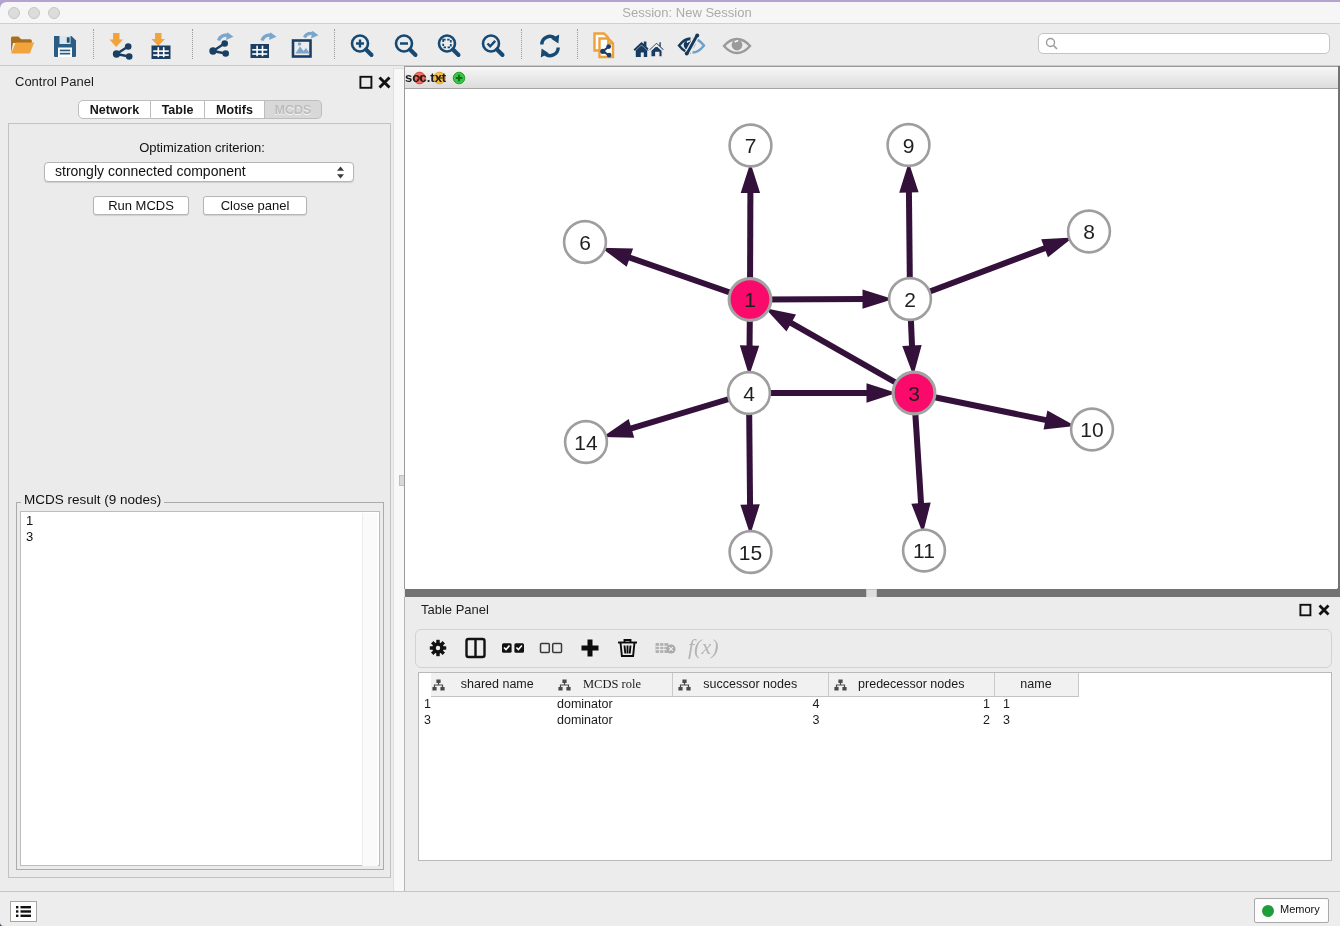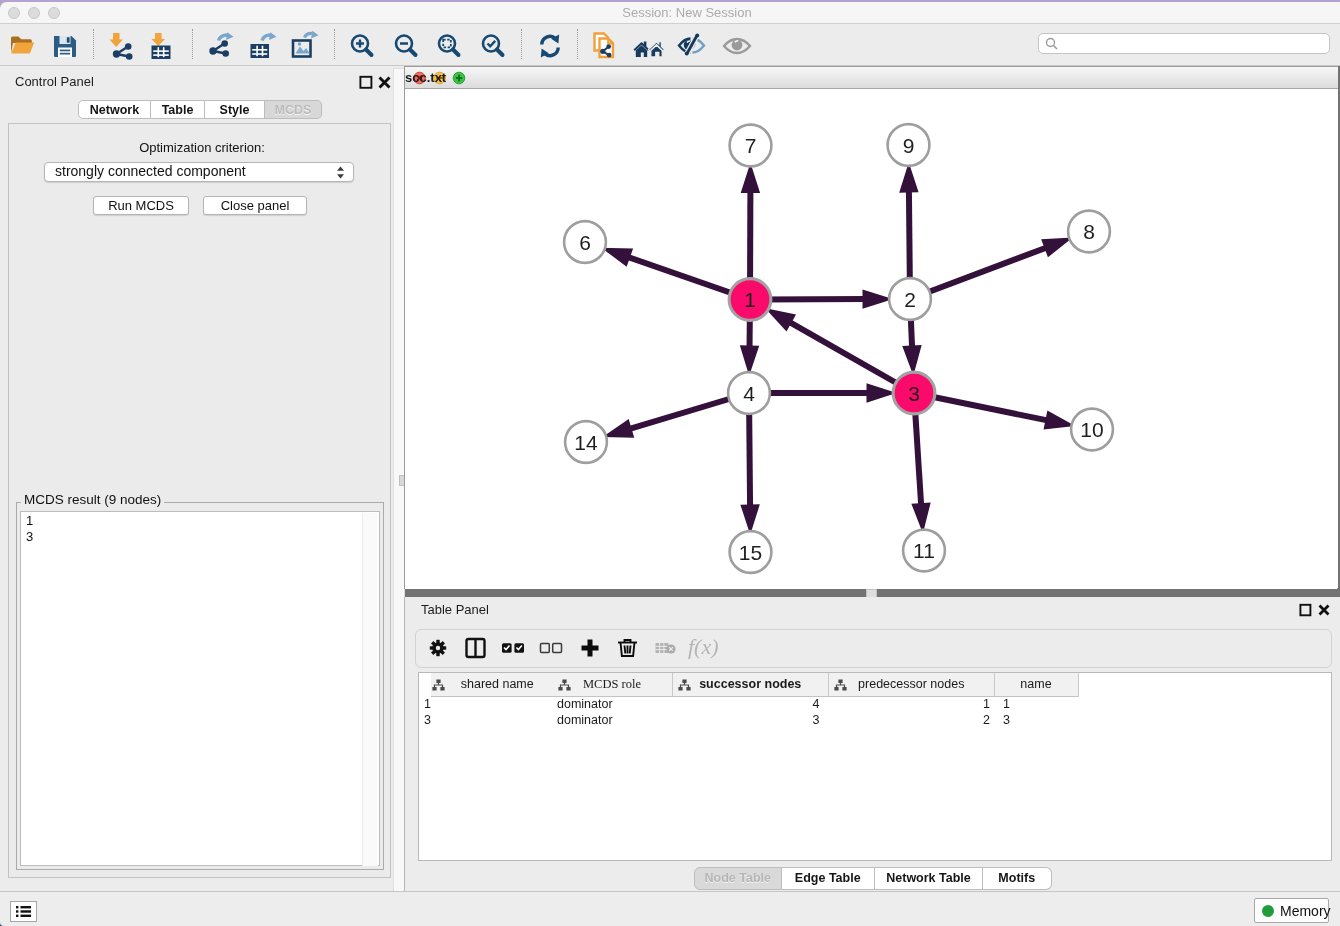--- a/index.html
+++ b/index.html
@@ -72,21 +72,21 @@
        font-size:12.5px;font-weight:bold;color:#161616;text-align:center;line-height:21px;}
   .btab.first{border-left:1px solid #bdbdbd;border-radius:6px 0 0 6px;}
   .btab.last{border-radius:0 6px 6px 0;}
   .btab.sel{background:#d9d9d9;color:#b6b6b6;text-shadow:0 1px 0 #f2f2f2;}
   
   #statusbar{position:absolute;left:0;top:889px;width:100%;height:35px;background:#ededed;
        border-top:1px solid #c5c5c5;}
   #lstbtn{position:absolute;left:10px;top:8.5px;width:27px;height:21px;box-sizing:border-box;
        background:#fdfdfd;border:1px solid #a6a6a6;}
   #membtn{position:absolute;left:1254px;top:6px;width:75px;height:25px;box-sizing:border-box;
-       background:#fdfdfd;border:1px solid #a9a9a9;border-radius:2px;font-size:14px;color:#111;}
+       background:#fdfdfd;border:1px solid #a9a9a9;border-radius:2px;font-size:11px;color:#111;}
 </style>
 </head>
 <body>
 <div id="win">
   <div id="titlebar">
     <div class="tl" style="left:8px;"></div>
     <div class="tl" style="left:27.5px;"></div>
     <div class="tl" style="left:47.5px;"></div>
     <div id="wtitle">Session: New Session</div>
   </div>
@@ -222,21 +222,21 @@
   <div id="cpanel">
     <div style="position:absolute;left:393px;top:2px;width:10px;height:822px;background:#f8f8f8;border:1px solid #e0e0e0;"></div>
     <div id="cp-title">Control Panel</div>
     <svg width="34" height="15" viewBox="0 0 34 15" style="position:absolute;left:359px;top:9px;">
       <rect x="1.4" y="1.8" width="11" height="11" fill="none" stroke="#111" stroke-width="1.9"></rect>
       <path d="M20.5,2.5 L30.5,12.5 M30.5,2.5 L20.5,12.5" stroke="#111" stroke-width="2.9"></path>
     </svg>
     <div class="tabrow" style="left:78px;top:34px;">
       <div class="tab first" style="width:73px;">Network</div>
       <div class="tab" style="width:54px;">Table</div>
-      <div class="tab" style="width:60px;">Style</div>
+      <div class="tab" style="width:60px;">Motifs</div>
       <div class="tab last sel" style="width:57px;">MCDS</div>
     </div>
     <div id="cp-inner"></div>
     <div id="combo">
         <span>strongly connected component</span>
       <svg width="9" height="13" viewBox="0 0 9 13" style="position:absolute;right:8px;top:3px;">
         <polygon points="4.5,0.5 8,4.8 1,4.8" fill="#3c3c3c"></polygon>
         <polygon points="4.5,12.5 8,8.2 1,8.2" fill="#3c3c3c"></polygon>
       </svg>
     </div>
@@ -394,21 +394,21 @@
             <rect x="8.4" y="8" width="4.2" height="3.5" fill="#4a4a4a"></rect>
           </svg>shared name</div>
       <div class="th" style="left:133.5px;width:120px;font-family:Liberation Serif, serif;"><svg width="13" height="12" viewBox="0 0 13 12">
             <g fill="none" stroke="#4a4a4a" stroke-width="1.2">
               <path d="M6.5,4 v2 M2.5,8 V6 h8 v2"></path>
             </g>
             <rect x="4.4" y="0.5" width="4.2" height="3.5" fill="#4a4a4a"></rect>
             <rect x="0.4" y="8" width="4.2" height="3.5" fill="#4a4a4a"></rect>
             <rect x="8.4" y="8" width="4.2" height="3.5" fill="#4a4a4a"></rect>
           </svg>MCDS role</div>
-      <div class="th" style="left:253.5px;width:156.5px;font-weight:bold;"><svg width="13" height="12" viewBox="0 0 13 12">
+      <div class="th" style="left:253.5px;width:156.5px;"><svg width="13" height="12" viewBox="0 0 13 12">
             <g fill="none" stroke="#4a4a4a" stroke-width="1.2">
               <path d="M6.5,4 v2 M2.5,8 V6 h8 v2"></path>
             </g>
             <rect x="4.4" y="0.5" width="4.2" height="3.5" fill="#4a4a4a"></rect>
             <rect x="0.4" y="8" width="4.2" height="3.5" fill="#4a4a4a"></rect>
             <rect x="8.4" y="8" width="4.2" height="3.5" fill="#4a4a4a"></rect>
           </svg>successor nodes</div>
       <div class="th" style="left:410px;width:165.5px;"><svg width="13" height="12" viewBox="0 0 13 12">
             <g fill="none" stroke="#4a4a4a" stroke-width="1.2">
               <path d="M6.5,4 v2 M2.5,8 V6 h8 v2"></path>
@@ -422,26 +422,20 @@
       <div class="td" style="left:138px;top:23px;">dominator</div>
       <div class="td" style="left:253.5px;top:23px;width:147px;text-align:right;">4</div>
       <div class="td" style="left:410px;top:23px;width:161px;text-align:right;">1</div>
       <div class="td" style="left:584px;top:23px;">1</div>
       <div class="td" style="left:5px;top:39px;">3</div>
       <div class="td" style="left:138px;top:39px;">dominator</div>
       <div class="td" style="left:253.5px;top:39px;width:147px;text-align:right;">3</div>
       <div class="td" style="left:410px;top:39px;width:161px;text-align:right;">2</div>
       <div class="td" style="left:584px;top:39px;">3</div>
     </div>
-    <div id="btabs">
-      <div class="btab first sel" style="width:87.5px;">Node Table</div>
-      <div class="btab" style="width:93.5px;">Edge Table</div>
-      <div class="btab" style="width:108px;">Network Table</div>
-      <div class="btab last" style="width:68.5px;">Motifs</div>
-    </div>
   </div>
   <div id="statusbar">
     <div id="lstbtn"><svg width="25" height="19" viewBox="0 0 25 19">
       <g fill="#111">
             <rect x="5" y="4" width="2.4" height="2.4"></rect>
             <rect x="5" y="8.3" width="2.4" height="2.4"></rect>
             <rect x="5" y="12.6" width="2.4" height="2.4"></rect>
       <rect x="9.5" y="4" width="10.5" height="2.4"></rect>
             <rect x="9.5" y="8.3" width="10.5" height="2.4"></rect>
             <rect x="9.5" y="12.6" width="10.5" height="2.4"></rect>

